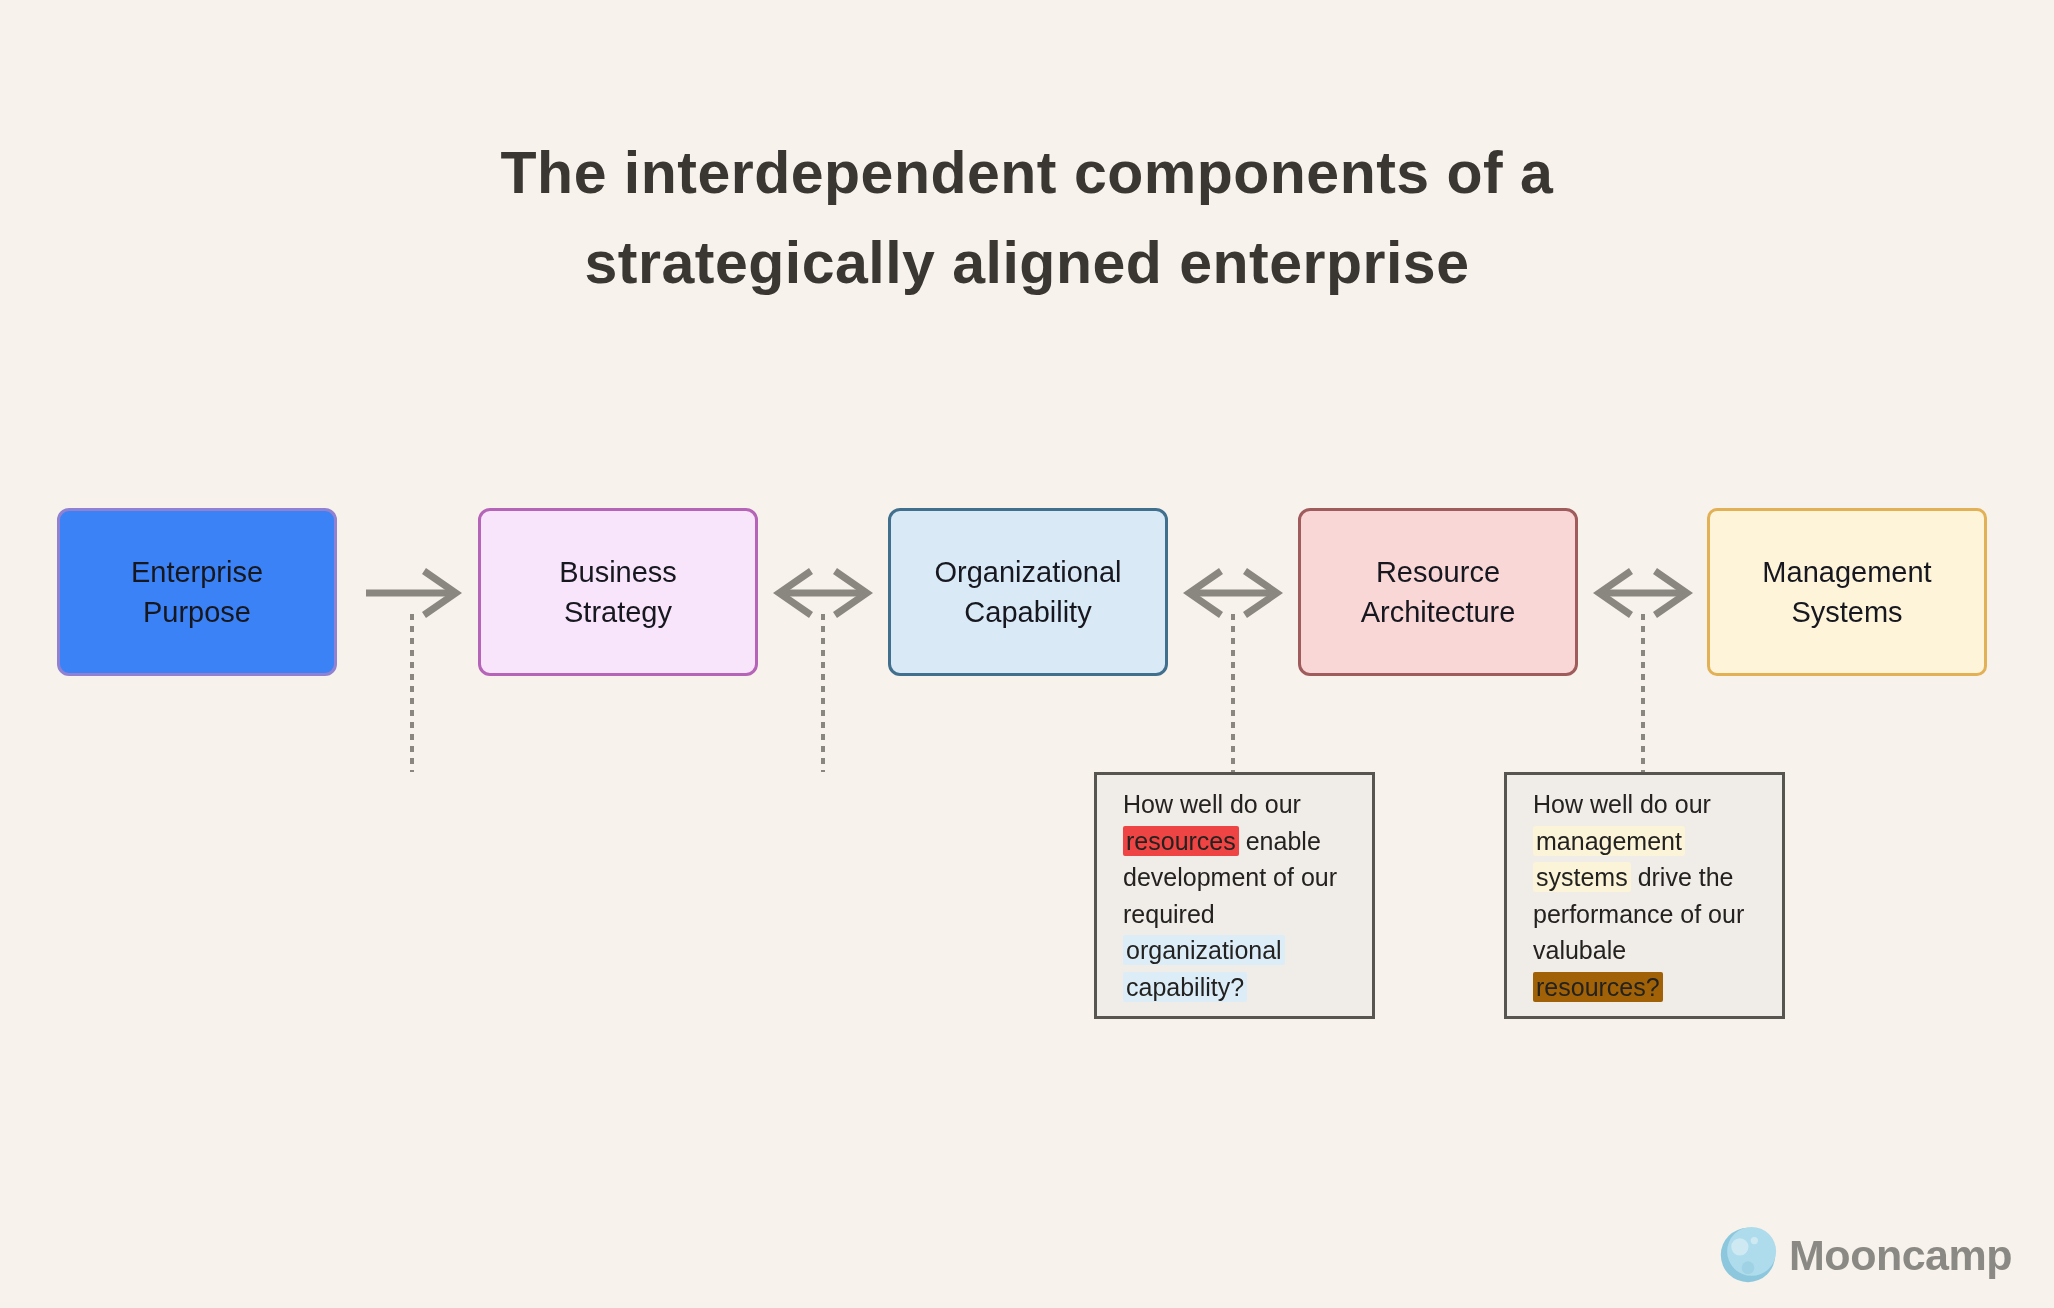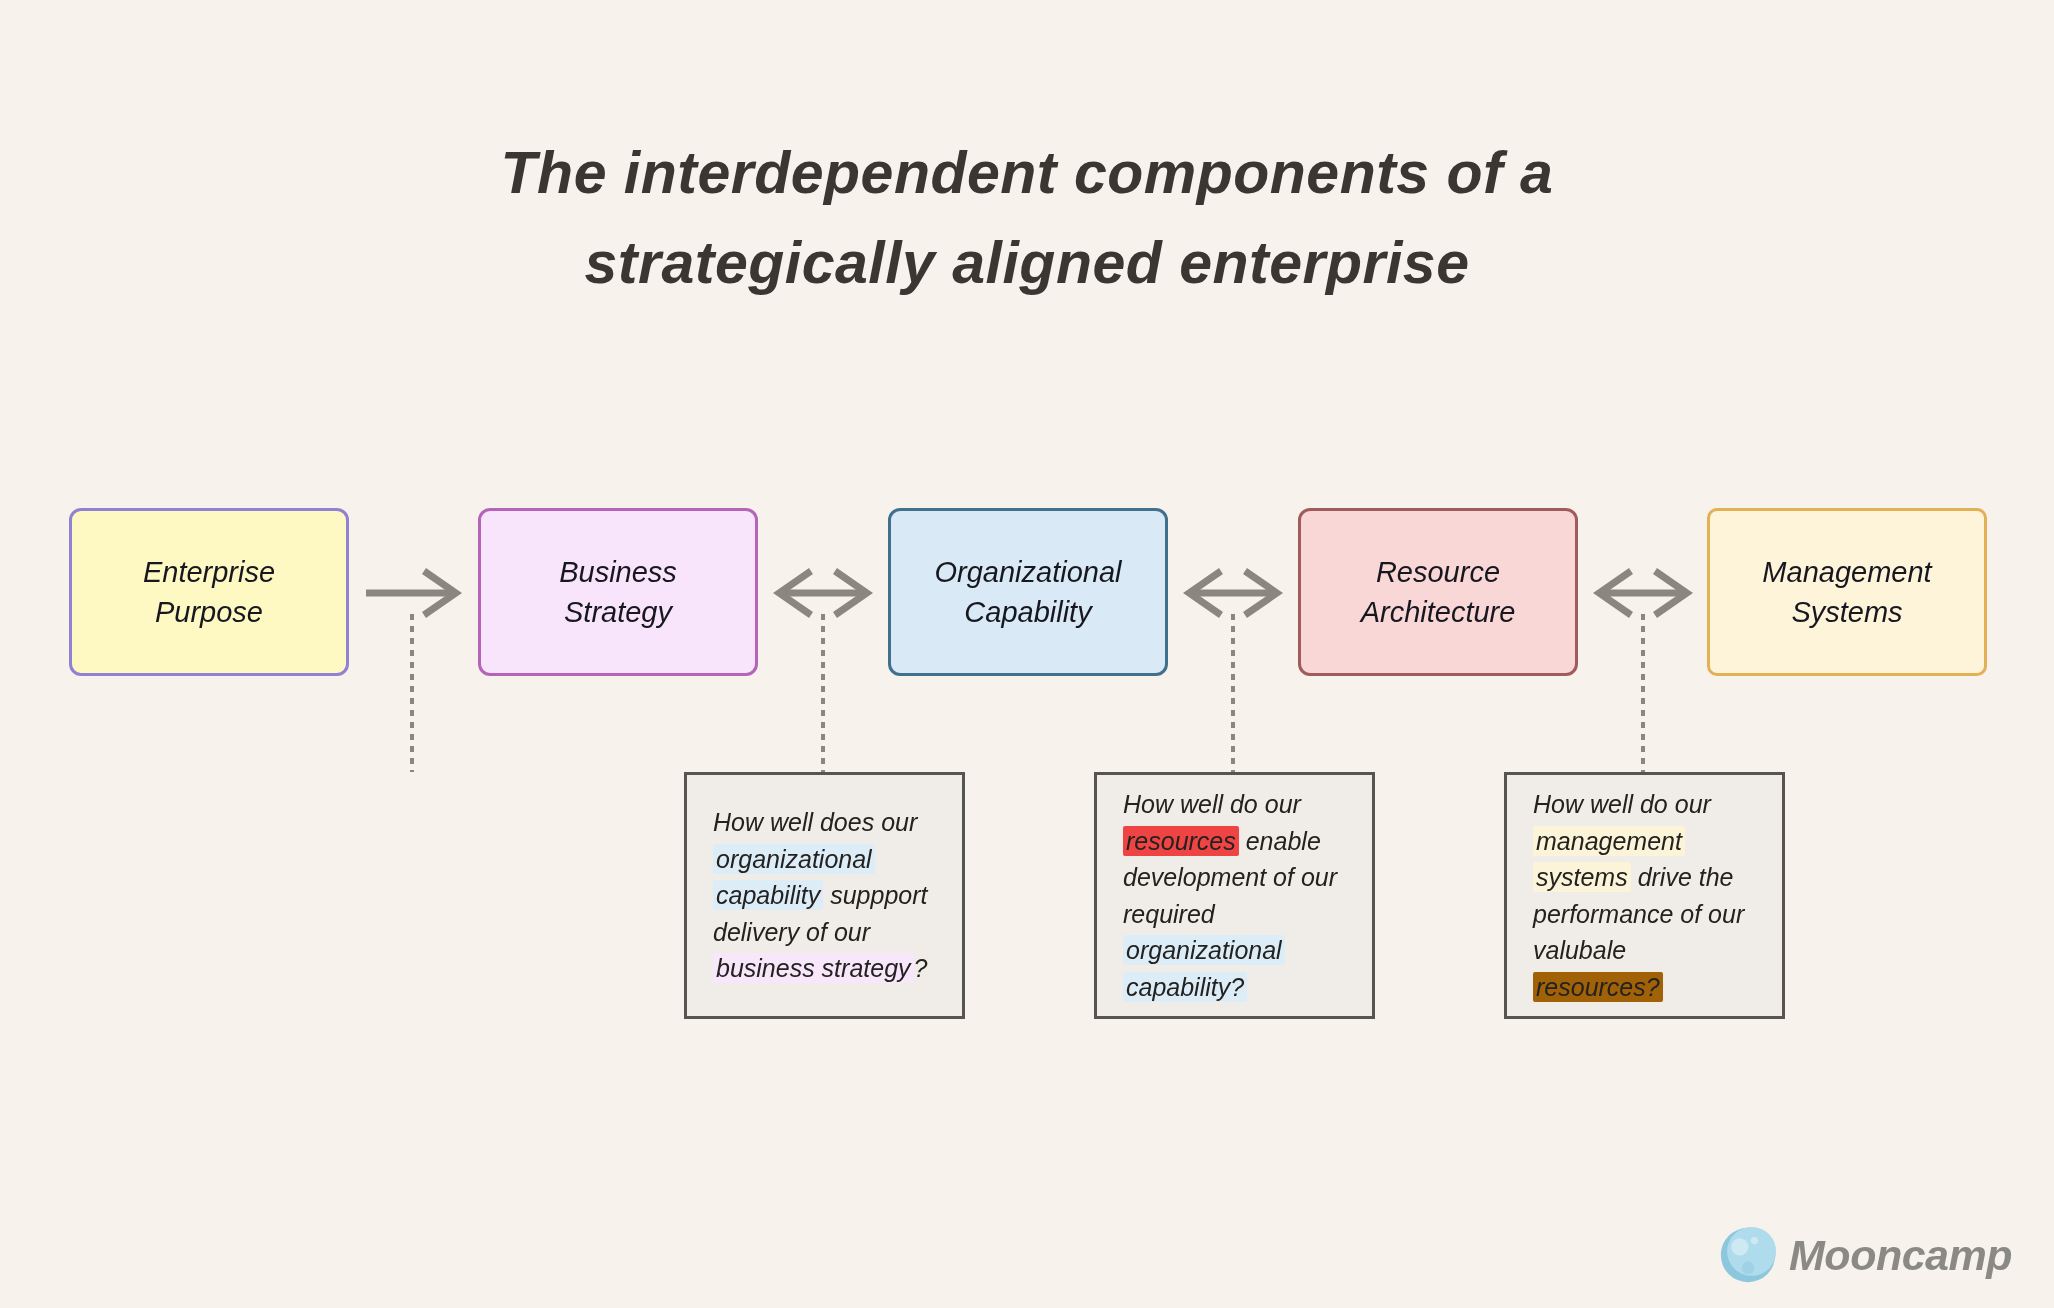--- a/index.html
+++ b/index.html
@@ -3,21 +3,20 @@
 <meta charset="utf-8">
 <style>
   * { box-sizing: border-box; margin: 0; padding: 0; }
   html,body { background:#f7f2eb; }
   body { font-family: "Liberation Sans", sans-serif; }
   .canvas {
     position: relative;
     width: 2054px; height: 1308px;
     background: #f7f2eb;
     overflow: hidden;
-    font-style: italic;
   }
   .title {
     position: absolute;
     top: 128px; left: 0; width: 100%;
     text-align: center;
     font-size: 59px; font-weight: 700;
     line-height: 1.53;
     color: #3a3733;
     white-space: pre-line;
     letter-spacing: 0.5px;
@@ -77,21 +76,21 @@
   svg { display:block; }
 </style>
 </head>
 <body>
 
 <div class="canvas">
 
   <div class="title">The interdependent components of a
 strategically aligned enterprise</div>
 
-  <div class="comp-box" style="left: 69px; background-color: #fef9c3; border-color: rgb(145, 129, 210);">Enterprise
+  <div class="comp-box" style="left: 57px; background-color: #3b82f6; border-color: rgb(145, 129, 210);">Enterprise
 Purpose</div>
   <div class="comp-box" style="left: 478px; background-color: rgb(249, 229, 251); border-color: rgb(181, 100, 184);">Business
 Strategy</div>
   <div class="comp-box" style="left: 888px; background-color: rgb(217, 234, 246); border-color: rgb(65, 112, 143);">Organizational
 Capability</div>
   <div class="comp-box" style="left: 1298px; background-color: rgb(249, 215, 215); border-color: rgb(160, 92, 92);">Resource
 Architecture</div>
   <div class="comp-box" style="left: 1707px; background-color: rgb(253, 244, 218); border-color: rgb(226, 176, 85); border-radius: 10px;">Management
 Systems</div>
 
@@ -121,23 +120,20 @@
         <path d="M38 6 L6 28 L38 50"></path>
         <path d="M62 6 L94 28 L62 50"></path>
     </svg>
   </div>
 
   <div class="dotted" style="left:410px"></div>
   <div class="dotted" style="left:821px"></div>
   <div class="dotted" style="left:1231px"></div>
   <div class="dotted" style="left:1641px"></div>
 
-  <div class="note-box" style="left:684px">
-      <div><span>How well does our </span><span class="hl" style="background-color: rgb(221, 237, 248);">organizational capability</span><span> suppport delivery of our </span><span class="hl" style="background-color: rgb(248, 231, 250);"> business strategy</span><span>?</span></div>
-    </div>
   <div class="note-box" style="left:1094px">
       <div><span>How well do our </span><span class="hl" style="background-color: #ef4444;">resources</span><span> enable development of our required </span><span class="hl" style="background-color: rgb(221, 237, 248);">organizational capability?</span></div>
     </div>
   <div class="note-box" style="left:1504px">
       <div><span>How well do our </span><span class="hl" style="background-color: rgb(251, 244, 216);">management systems</span><span> drive the performance of our valubale </span><span class="hl" style="background-color: #a16207;">resources?</span></div>
     </div>
 
   <div class="logo">
     <span>
       <svg viewBox="0 0 64 64" width="58" height="58">

